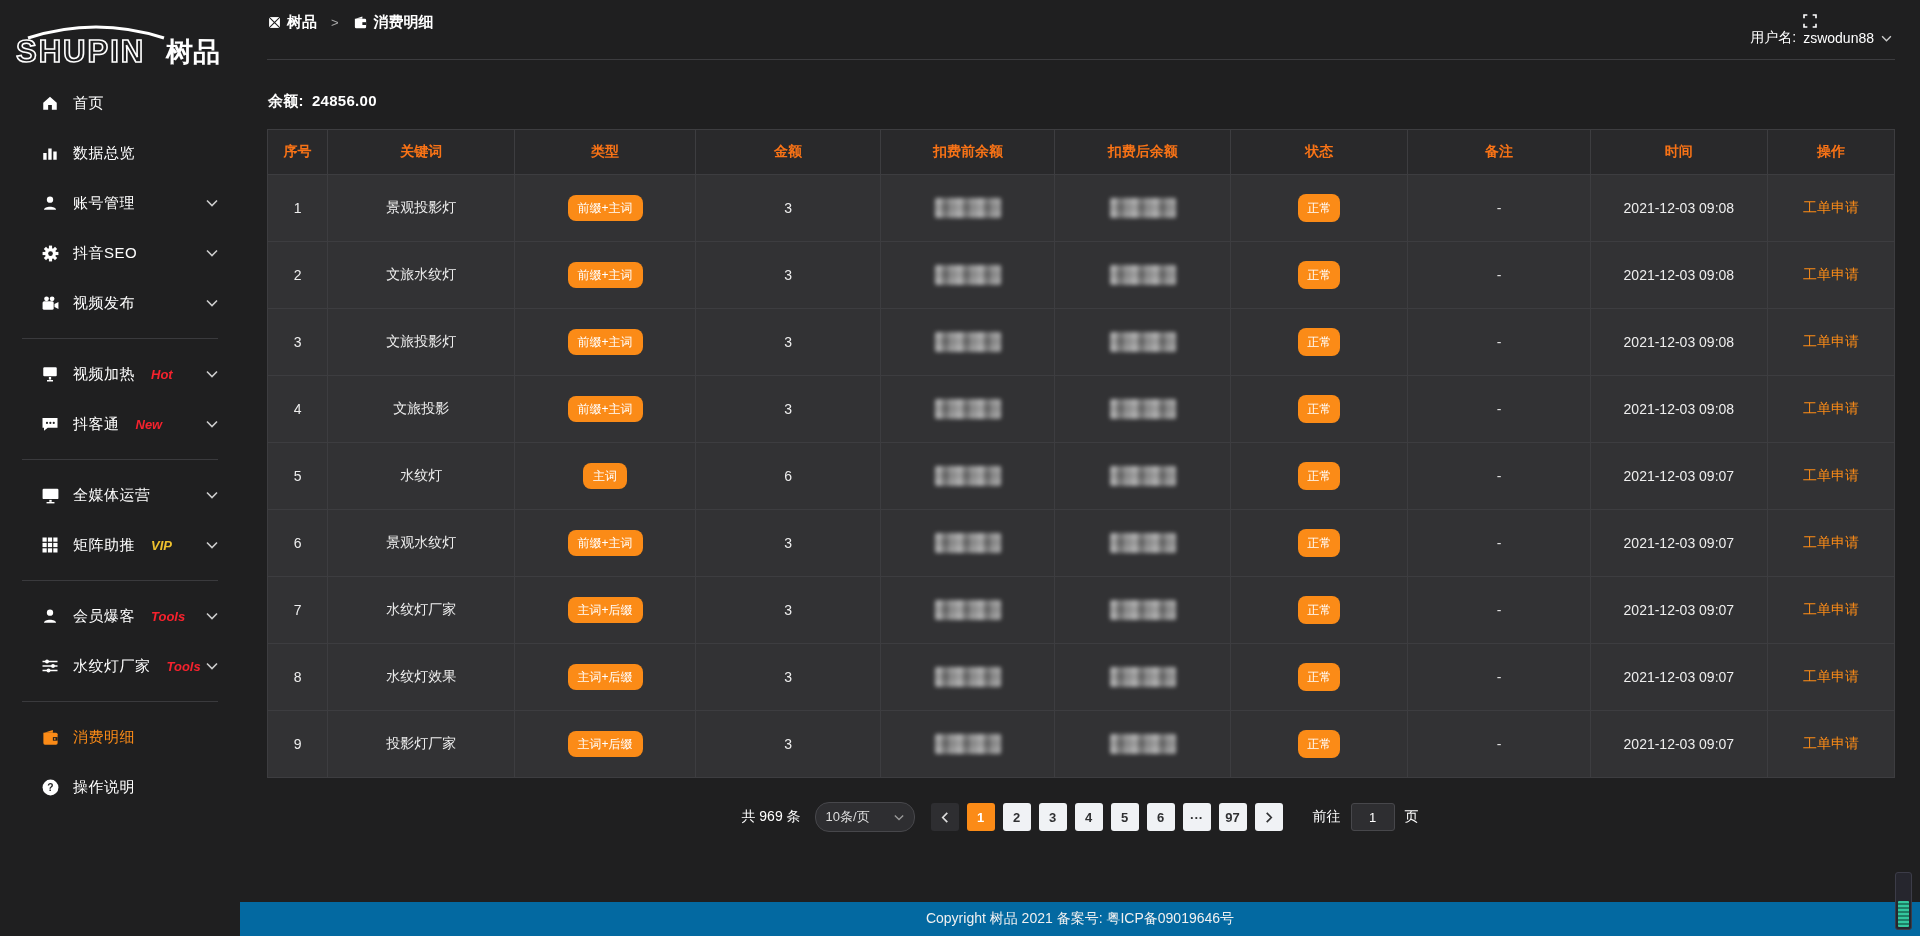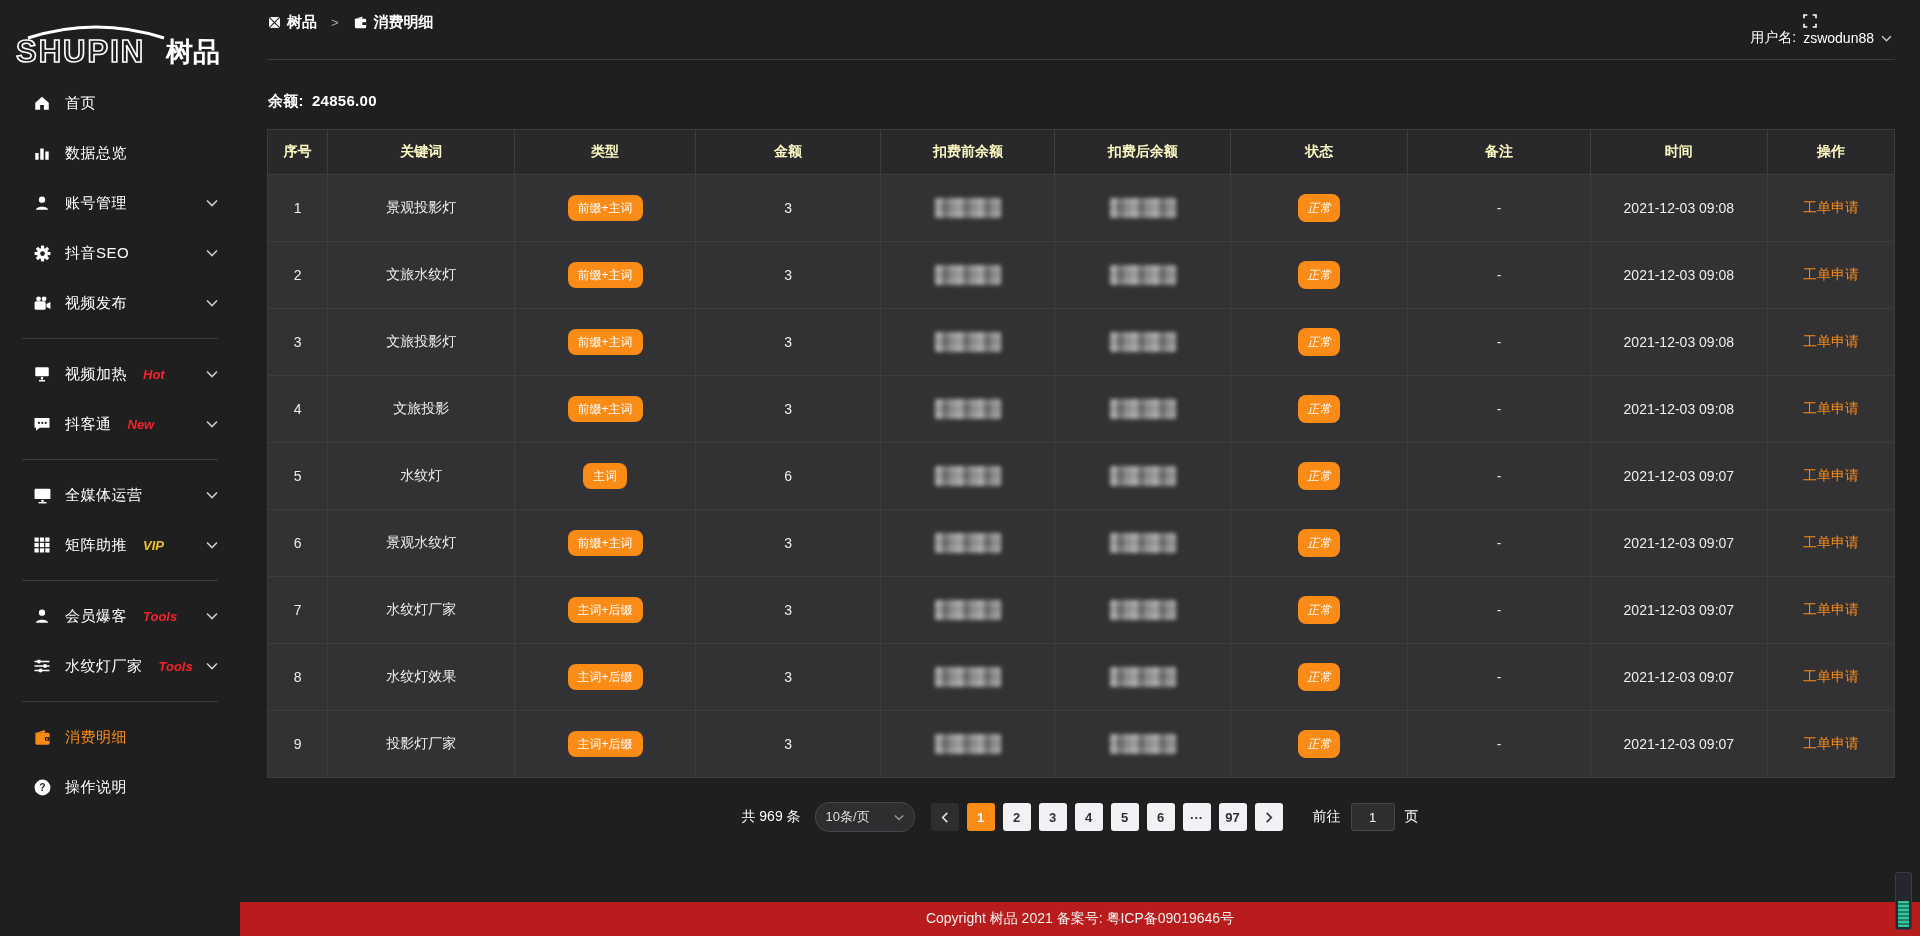--- a/index.html
+++ b/index.html
@@ -9,21 +9,21 @@
     color:#fff;
     font-family:"Liberation Sans","DejaVu Sans",sans-serif;
     position:relative;
   }
   svg { display:block; }
 
   
   .sidebar { position:absolute; left:0; top:14px; width:240px; height:936px; background:#1f1f20; z-index:2; }
   .logo { height:58px; padding:9px 0 0 14px; }
   .menu { padding-top:6px; }
-  .menu-item { height:50px; display:flex; align-items:center; padding:0 22px 0 32px; font-size:15px; cursor:pointer; }
+  .menu-item { height:50px; display:flex; align-items:center; padding:0 22px 0 32px; font-size:15px; cursor:pointer;margin-left:8px; }
   .mi-icon { width:20px; height:20px; margin-right:13px; display:flex; align-items:center; justify-content:center; flex:0 0 20px; }
   .mi-label { letter-spacing:.5px; }
   .mi-tag { font-style:italic; font-weight:bold; font-size:13px; margin-left:16px; }
   .tag-red { color:#f5222d; }
   .tag-vip { color:#f0c22e; }
   .mi-chevron { margin-left:auto; }
   .menu-item.active { color:#fb8b17; }
   .menu-divider { height:1px; background:#3a3a3d; margin:10px 22px; }
 
   
@@ -37,33 +37,33 @@
   .user-drop { display:flex; align-items:center; gap:7px; cursor:pointer; }
 
   
   .content { position:absolute; left:240px; right:0; top:60px; }
   .balance { margin:32px 0 0 28px; font-size:15px; font-weight:bold; letter-spacing:.3px; }
   .balance .bal-value { margin-left:8px; }
 
   .table-wrap { margin:18px 25px 0 27px; }
   table.data-table { width:100%; border-collapse:collapse; table-layout:fixed; }
   .data-table th {
-    background:#29292b; height:45px; font-size:14px; font-weight:bold; color:#fef9c3;
+    background:#29292b; height:45px; font-size:14px; font-weight:bold; color:#f97316;
     border:1px solid #3d3d40; text-align:center;
   }
   .data-table td {
     background:#323234; height:67px; font-size:14px; color:#eee;
     border:1px solid #3d3d40; text-align:center;
   }
   .type-badge, .status-badge {
     display:inline-block; background:#fb8b17; color:#fff; font-size:12px;
     border-radius:8px; line-height:1;
   }
   .type-badge { padding:7px 10px; }
-  .status-badge { padding:8px 9px;font-style:italic; }
+  .status-badge { padding:8px 9px; }
   .blur-block {
     width:66px; height:20px; margin:0 auto; border-radius:2px; opacity:.85;
     filter:blur(2px);
     background:
       repeating-linear-gradient(90deg, rgba(255,255,255,.45) 0 7px, rgba(120,120,120,.35) 7px 14px, rgba(200,200,200,.5) 14px 21px),
       repeating-linear-gradient(0deg, #8f8f8f 0 7px, #6b6b6b 7px 14px);
   }
   .action-link { color:#fb8b17; cursor:pointer; }
   .remark-dash { color:#ddd; }
 
@@ -83,21 +83,21 @@
   .page-btn.prev { background:#2e2e31; color:#ddd; }
   .page-btn.active { background:#fb8b17; color:#fff; }
   .goto { display:flex; align-items:center; gap:10px; margin-left:30px; }
   .goto-input {
     width:44px; height:28px; background:#2e2e31; border:1px solid #47474b; border-radius:3px;
     color:#fff; text-align:center; font-size:13px; font-family:inherit;
   }
 
   
   .footer {
-    position:absolute; left:0; right:0; bottom:0; height:34px; background:#b91c1c;
+    position:absolute; left:0; right:0; bottom:0; height:34px; background:#0369a1;
     display:flex; align-items:center; justify-content:center; padding-left:240px;
     font-size:14px; color:#f0f0f0; z-index:1;
   }
 
   
   .float-widget {
     position:absolute; right:8px; bottom:6px; width:17px; height:58px;
     background:#26262e; border:1px solid #3c3c48; border-radius:3px; z-index:3; cursor:pointer;
     display:flex; flex-direction:column; justify-content:flex-end; padding:2px;
   }

